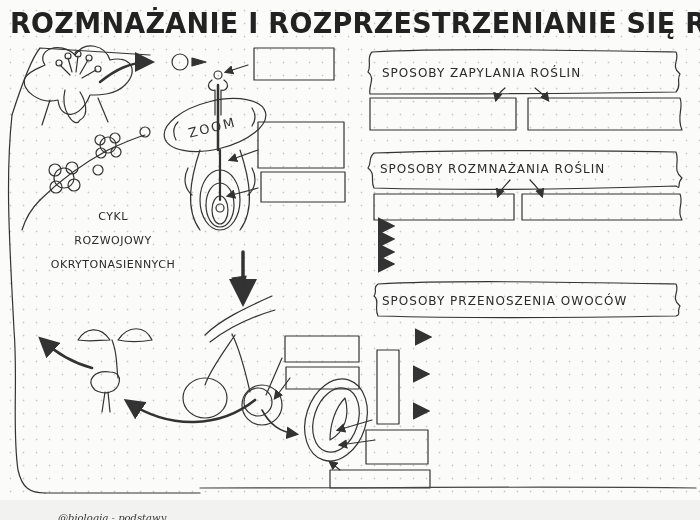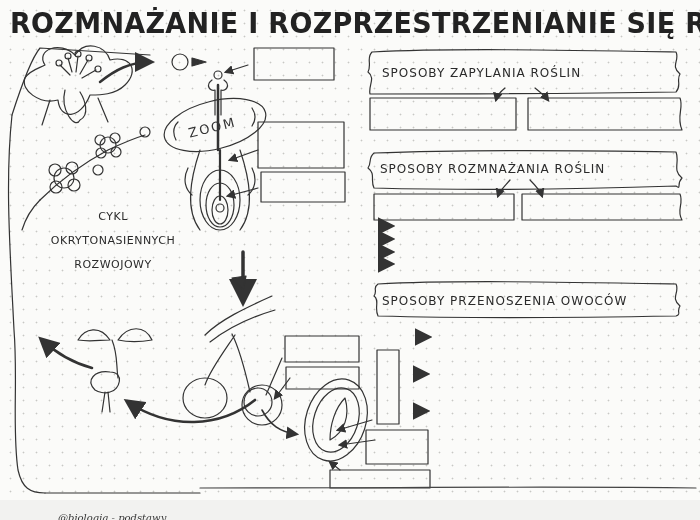--- a/index.html
+++ b/index.html
@@ -171,22 +171,22 @@
   </svg>
 
   <div class="zoom-label">ZOOM</div>
 
   <div class="banner-label" style="left:382px;top:66px;">SPOSOBY ZAPYLANIA ROŚLIN</div>
   <div class="banner-label" style="left:380px;top:162px;">SPOSOBY ROZMNAŻANIA ROŚLIN</div>
   <div class="banner-label" style="left:382px;top:294px;">SPOSOBY PRZENOSZENIA OWOCÓW</div>
 
   <div class="cycle-label">
     <div>CYKL</div>
+    <div>ROZWOJOWY</div>
     <div>OKRYTONASIENNYCH</div>
-    <div>ROZWOJOWY</div>
   </div>
 
   <div class="fill-box" style="left:370px;top:98px;width:146px;height:32px;"></div>
   <div class="fill-box" style="left:528px;top:98px;width:152px;height:32px;"></div>
   <div class="fill-box" style="left:374px;top:194px;width:140px;height:26px;"></div>
   <div class="fill-box" style="left:522px;top:194px;width:158px;height:26px;"></div>
   <div class="fill-box" style="left:254px;top:48px;width:80px;height:32px;"></div>
   <div class="fill-box" style="left:258px;top:122px;width:86px;height:46px;"></div>
   <div class="fill-box" style="left:261px;top:172px;width:84px;height:30px;"></div>
   <div class="fill-box" style="left:285px;top:336px;width:74px;height:26px;"></div>

